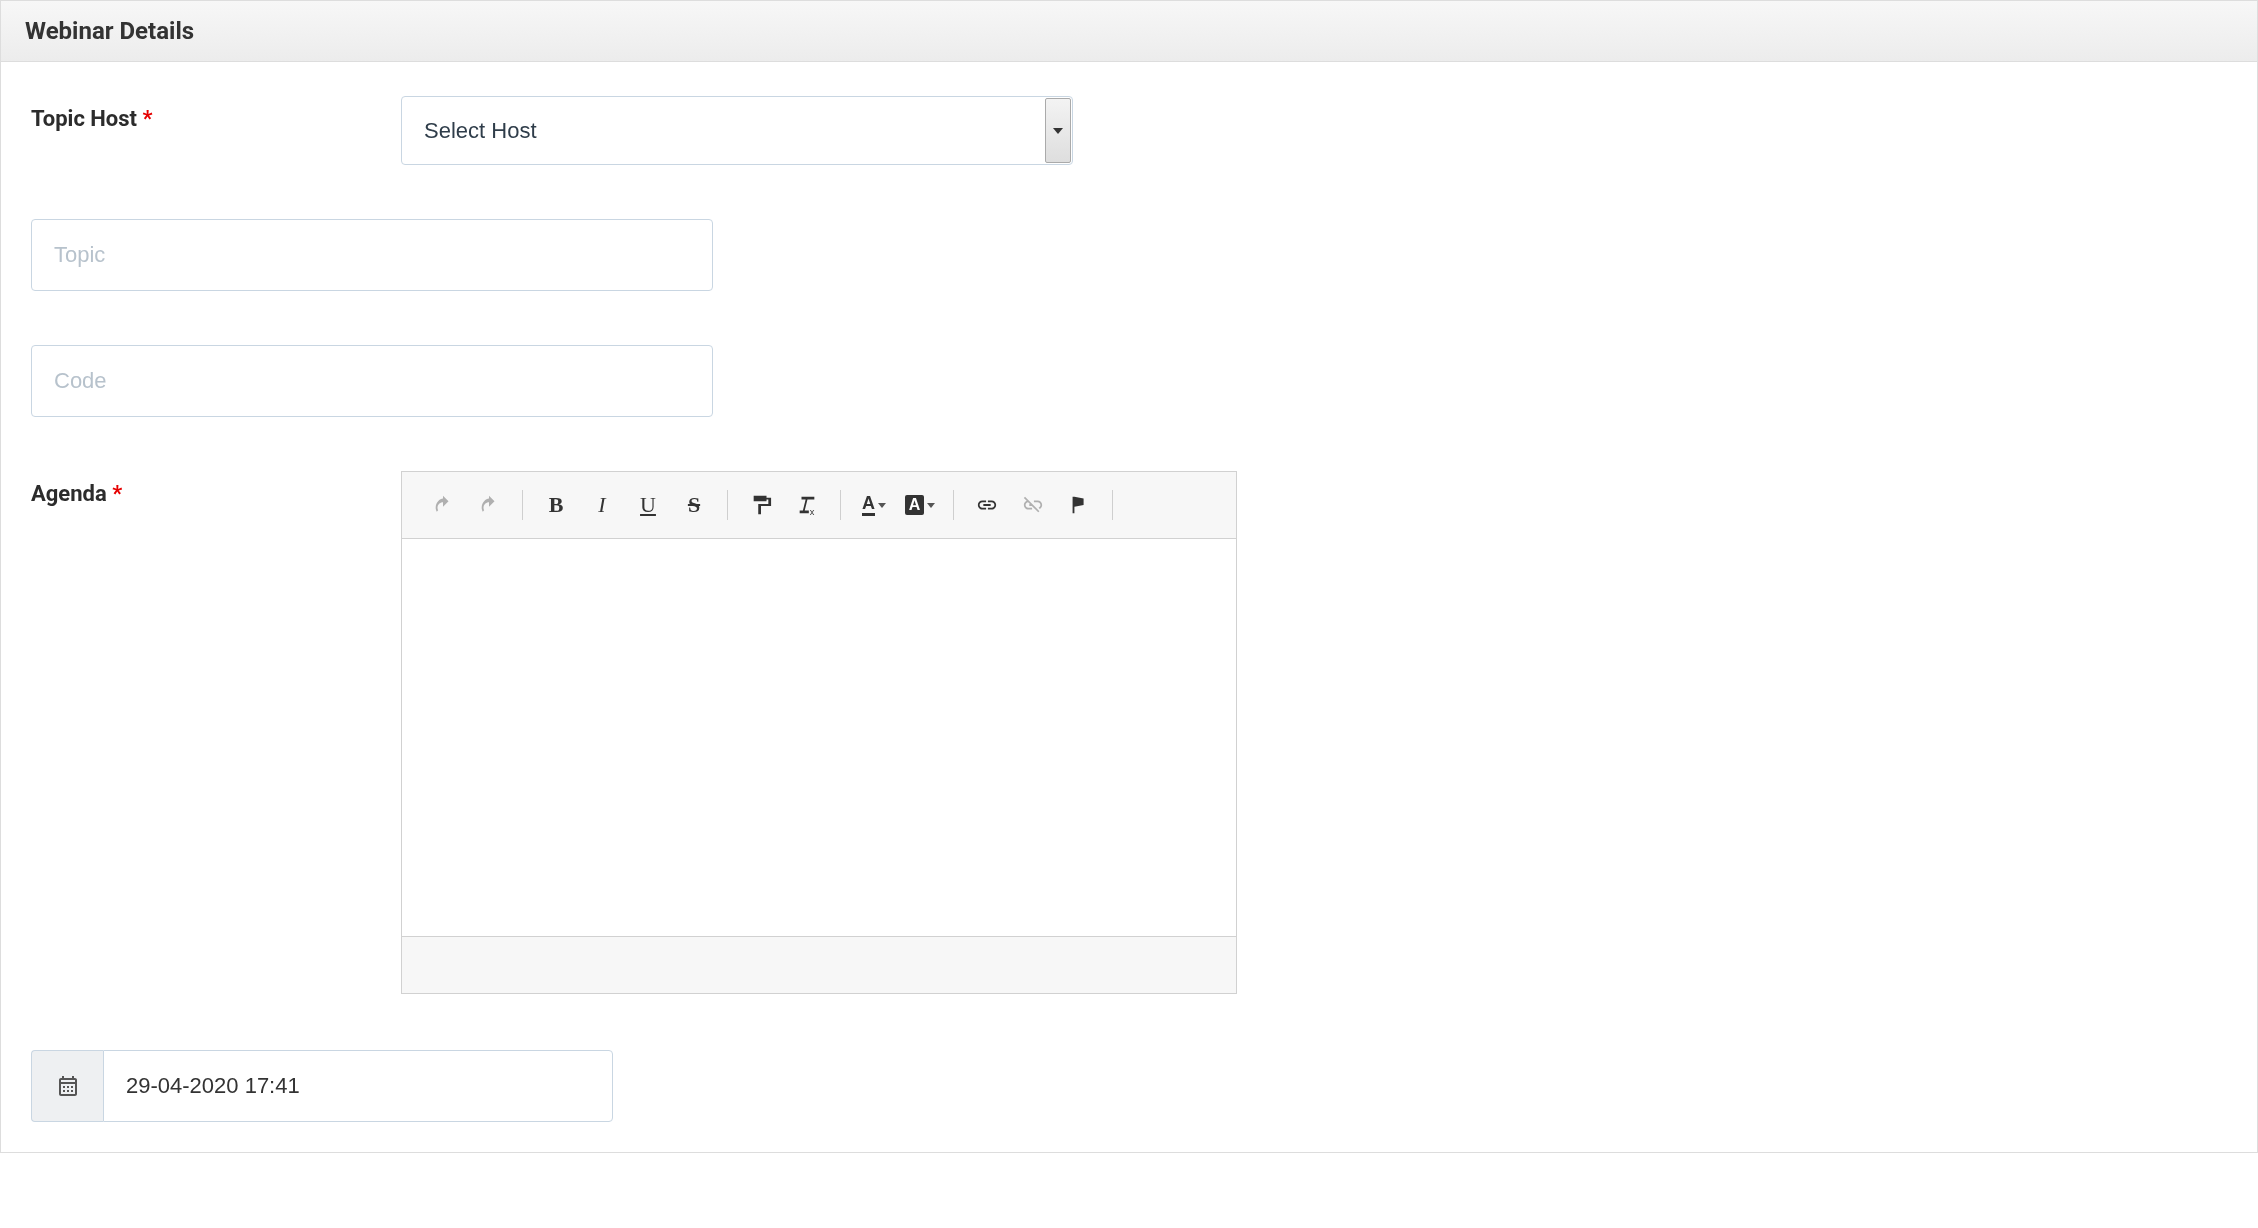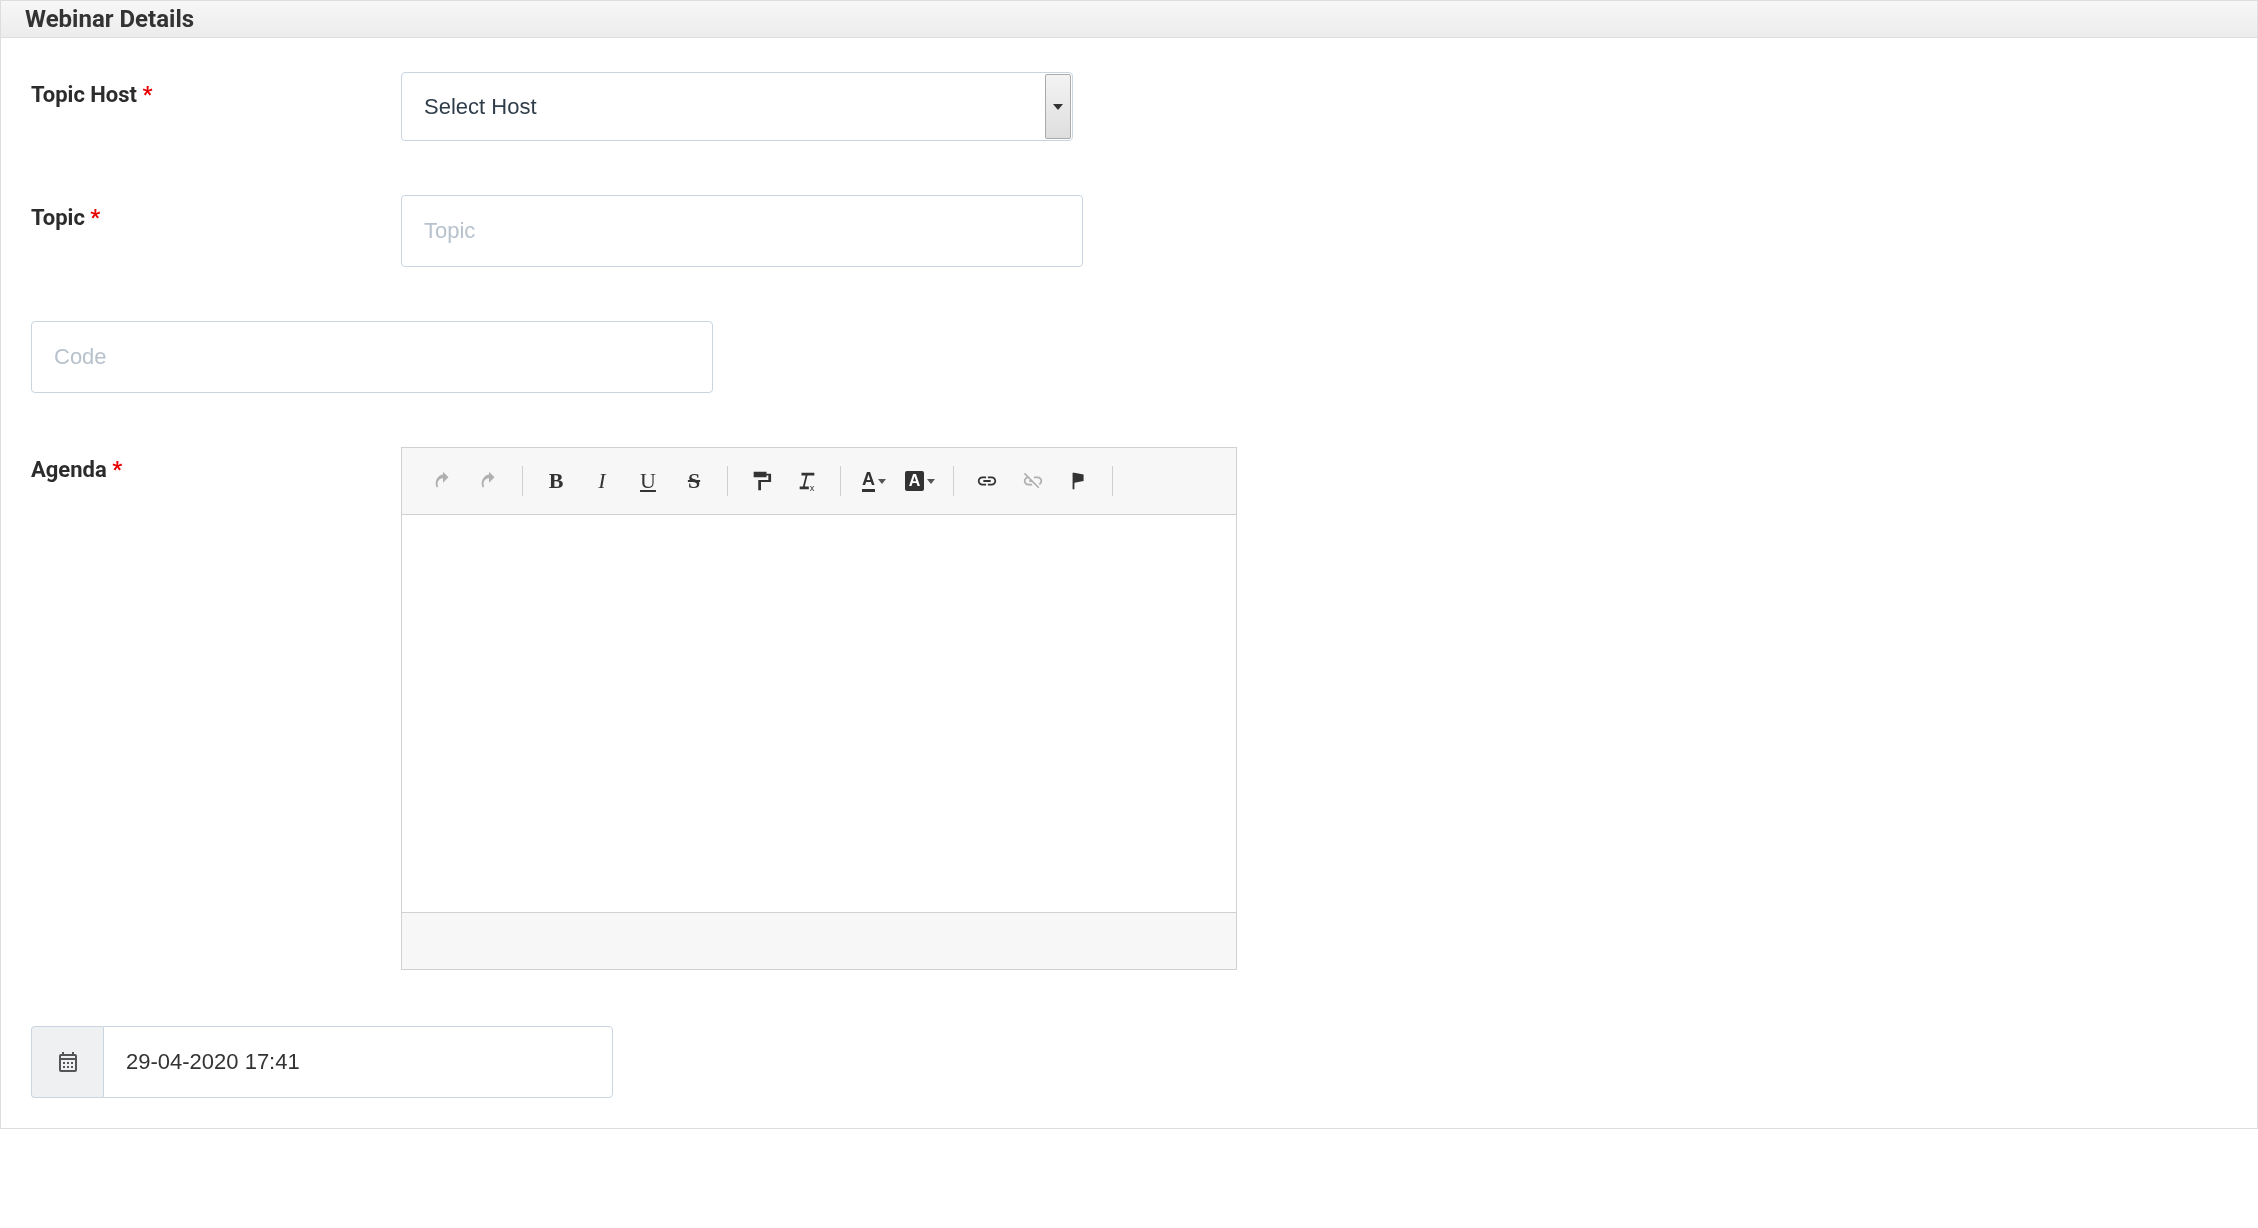--- a/index.html
+++ b/index.html
@@ -14,21 +14,21 @@
     font-size: 20px;
   }
   .panel {
     border: 1px solid #ddd;
     border-top: none;
   }
   .panel-header {
     background: linear-gradient(#f7f7f7, #ececec);
     border-top: 1px solid #ddd;
     border-bottom: 1px solid #ddd;
-    padding: 4px 24px;
+    padding: 16px 24px;
   }
   .panel-header h2 {
     font-size: 24px;
     font-weight: 700;
     color: #333;
   }
   .panel-body {
     padding: 34px 30px 30px 30px;
   }
   .form-row {
@@ -240,24 +240,20 @@
         <div class="select-wrap">
           <select class="form-select">
             <option>Select Host</option>
           </select>
           <span class="select-caret"></span>
         </div>
       </div>
     </div>
 
     <div class="form-row">
-      <div class="form-label">
-        <span>Topic</span>
-        <span class="required">*</span>
-      </div>
       <div class="form-control-wrap">
         <input type="text" class="form-input" placeholder="Topic" style="">
       </div>
     </div>
 
     <div class="form-row">
       <div class="form-control-wrap">
         <input type="text" class="form-input" placeholder="Code" style="">
       </div>
     </div>

